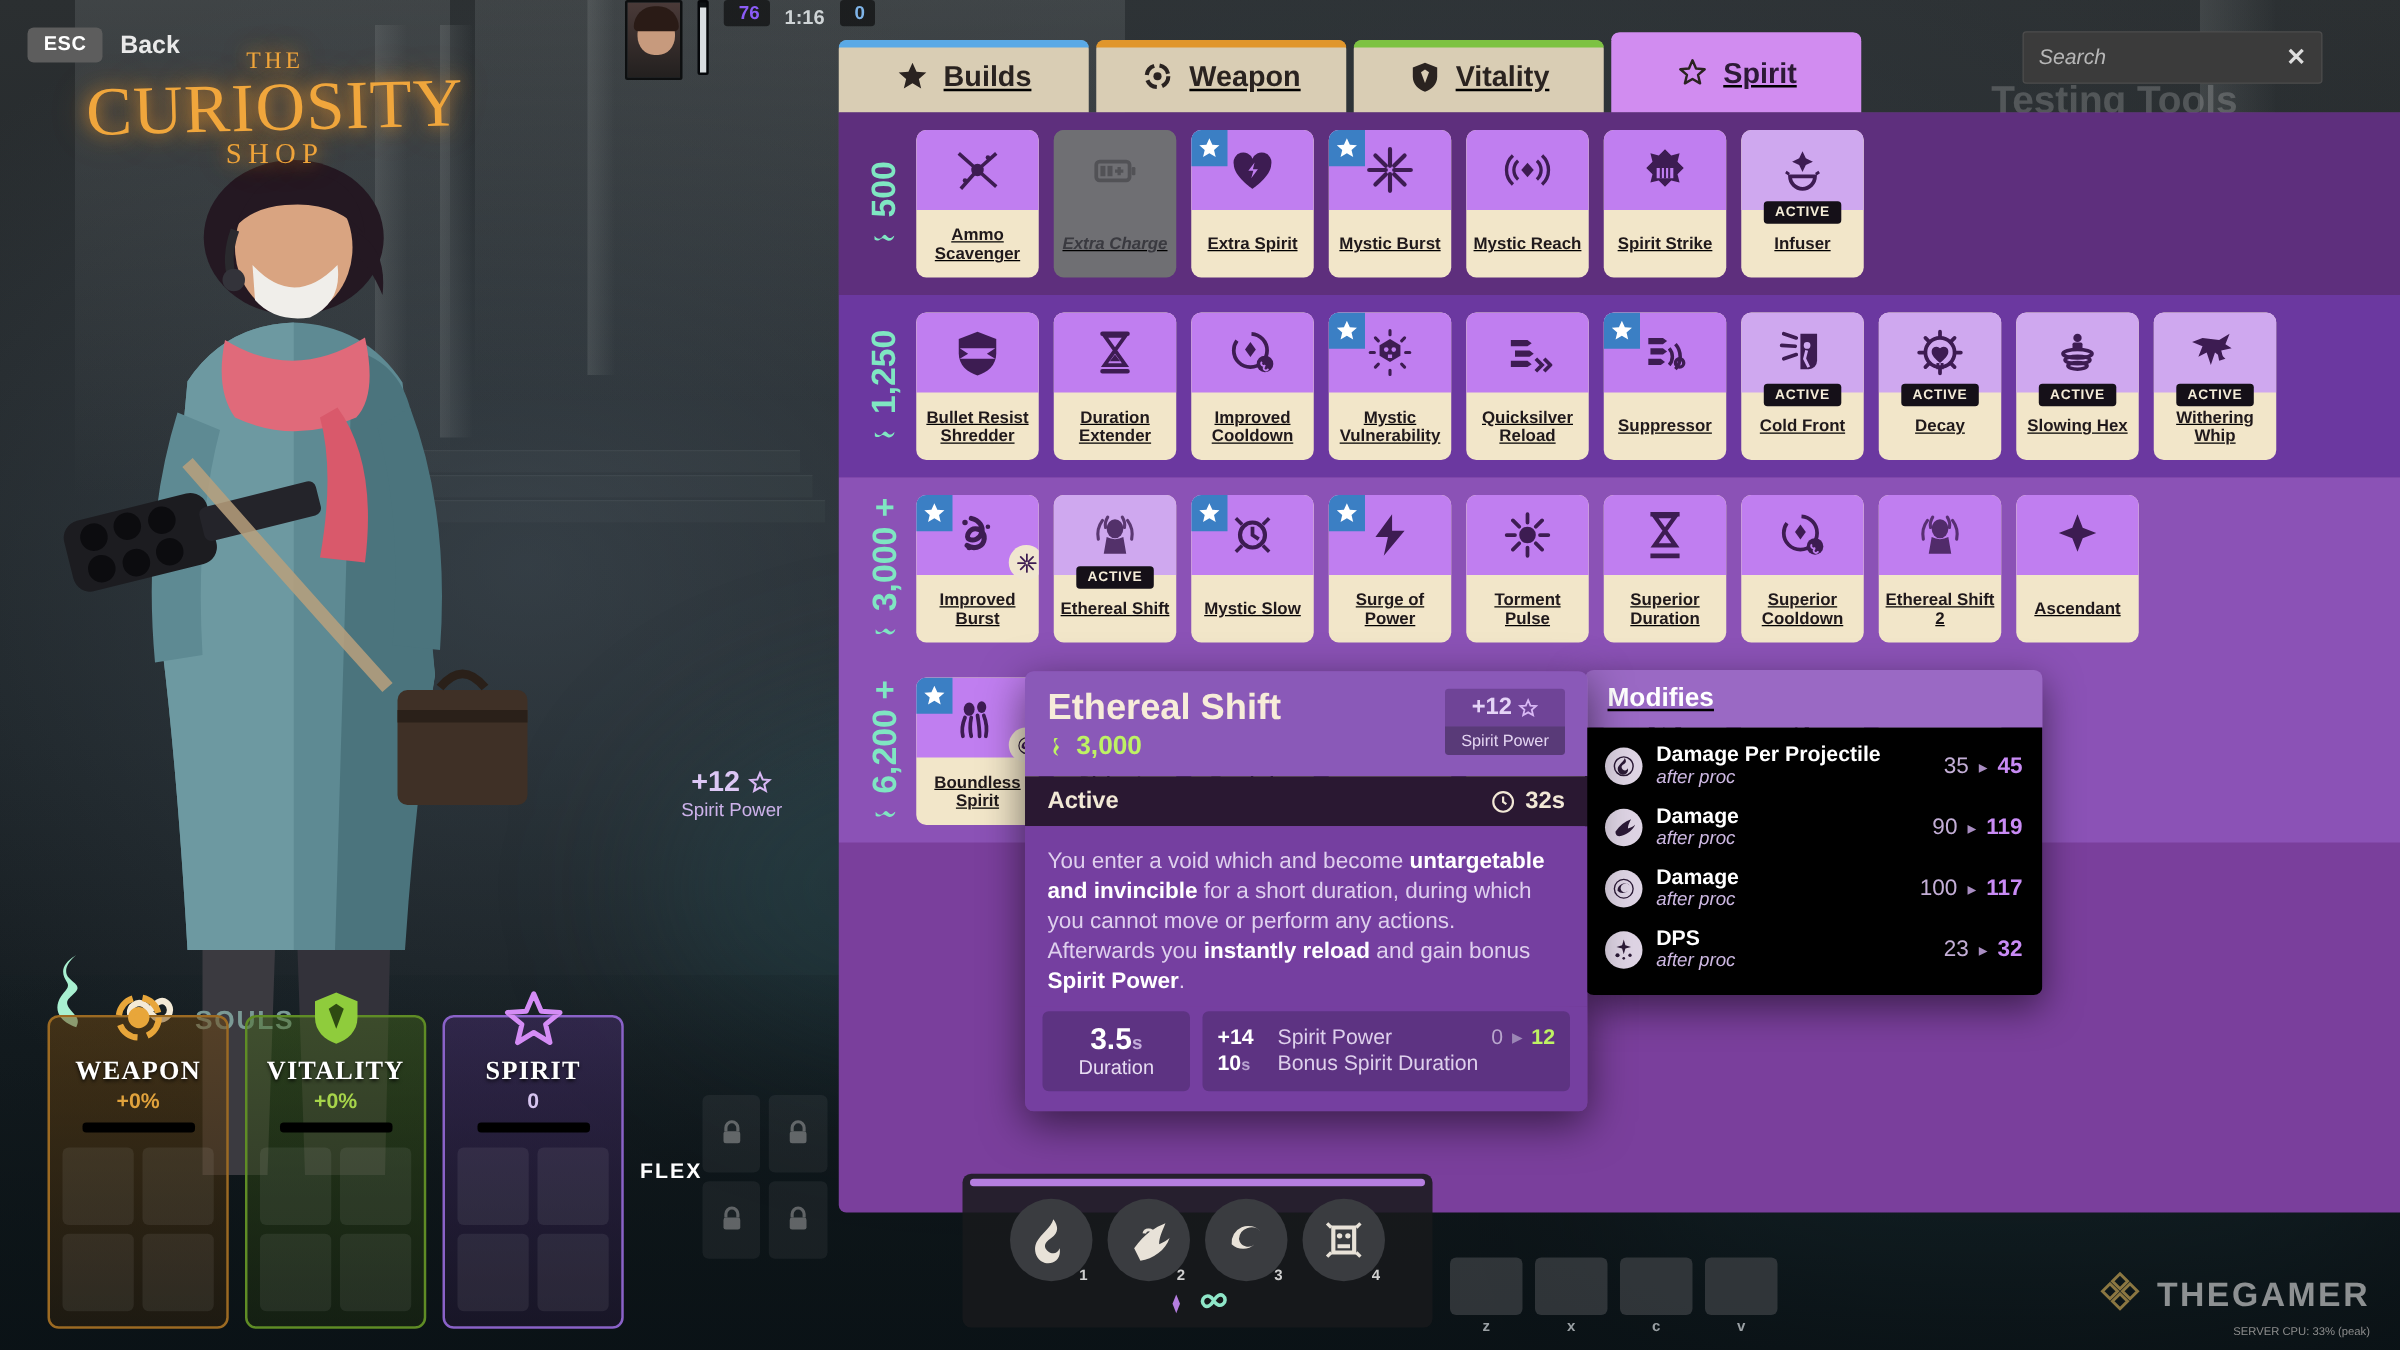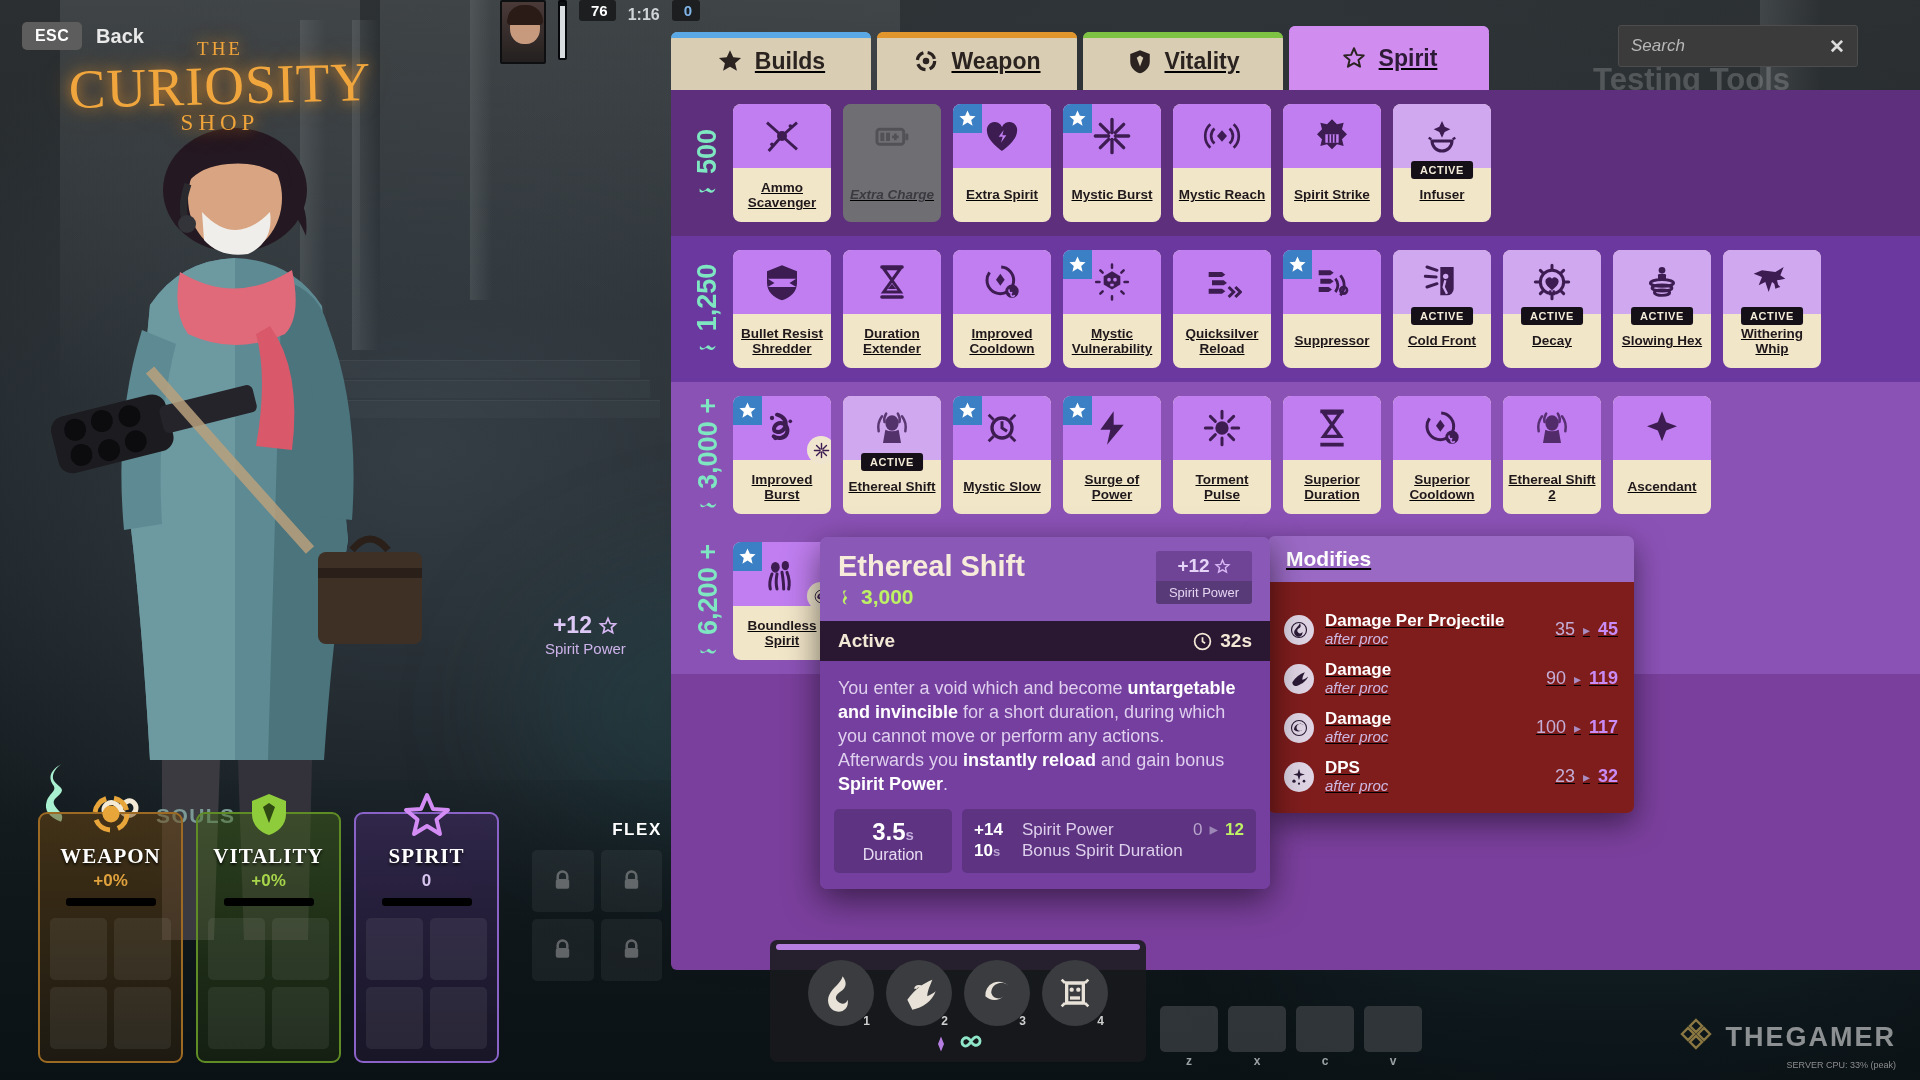--- a/index.html
+++ b/index.html
@@ -46,21 +46,21 @@
   #tophud{position:absolute;left:320px;top:0;width:560px;height:72px;z-index:22;
     display:flex;align-items:flex-start;justify-content:center;gap:12px;}
   .portrait{width:46px;height:64px;background:linear-gradient(180deg,#4a3a38,#23201f);
      border:2px solid #0d0f10;border-radius:2px;overflow:hidden;position:relative;}
   .portrait .face{position:absolute;left:8px;top:8px;width:30px;height:34px;border-radius:50% 50% 45% 45%;
      background:#c79a7d;}
   .portrait .hair{position:absolute;left:5px;top:3px;width:36px;height:20px;border-radius:18px 18px 4px 4px;background:#2a1b16;}
   .hpbar{width:9px;height:60px;background:#0c1013;border:2px solid #05070a;border-radius:2px;position:relative;}
   .hpbar i{position:absolute;left:0;right:0;bottom:0;top:4px;background:#d8dde0;display:block;}
   .soulchip{display:flex;align-items:center;gap:4px;background:rgba(0,0,0,.55);padding:2px 8px;border-radius:3px;
-     color:#ffffff;font-weight:bold;font-size:15px;}
+     color:#8b5cf6;font-weight:bold;font-size:15px;}
   .timer{color:#cfd4d6;font-size:16px;font-weight:bold;padding-top:6px;}
   .soulchip.blue{color:#7fb4e8;}
 
   
   #testtools{position:absolute;right:130px;top:62px;text-align:center;z-index:5;color:rgba(225,225,225,.22);}
   #testtools .t1{font-size:31px;font-weight:bold;}
   #testtools .t2{font-size:18px;margin-top:5px;}
 
   
   #searchbox{position:absolute;right:62px;top:25px;width:240px;height:42px;z-index:40;
@@ -154,21 +154,21 @@
   .effrow .amt i{font-style:normal;color:#b9a3d0;font-size:13px;}
   .effrow .lbl{flex:1;}
   .effrow .from{color:#b9a6cd;}
   .effrow .arw{color:#9b86b5;margin:0 7px;}
   .effrow .to{color:#bef264;font-weight:bold;}
 
   
   #modifies{position:absolute;left:1268px;top:536px;width:366px;z-index:55;
     border-radius:7px;overflow:hidden;box-shadow:0 10px 30px rgba(0,0,0,.5);text-decoration:underline;}
   #mod-head{background:#9a69c4;color:#fff;font-size:21px;font-weight:bold;padding:11px 18px;}
-  #mod-body{background:#7f1d1d;padding:23px 14px 12px;}
+  #mod-body{background:#000000;padding:6px 14px 12px;}
   .modrow{display:flex;align-items:center;padding:7px 2px;}
   .modicon{width:30px;height:30px;border-radius:50%;background:#ded4e4;flex:0 0 auto;
     display:flex;align-items:center;justify-content:center;margin-right:11px;}
   .modicon svg{width:20px;height:20px;}
   .modtxt{flex:1;}
   .modtxt .n{color:#fff;font-size:17px;font-weight:bold;line-height:1.06;}
   .modtxt .s{color:#cdb8e2;font-size:15px;font-style:italic;}
   .modval{display:flex;align-items:center;gap:8px;font-size:18px;}
   .modval .f{color:#c3aed6;}
   .modval .a{color:#a98dc2;font-size:14px;}
@@ -191,21 +191,21 @@
   .statcol .val{font-size:17px;margin-top:2px;font-weight:bold;}
   .statcol .uline{width:90px;height:8px;background:#000;border-radius:3px;margin:7px 0 12px;}
   .slots{display:grid;grid-template-columns:repeat(2,1fr);gap:7px;width:100%;}
   .slot{height:62px;border-radius:5px;background:rgba(255,255,255,.07);}
   #wcol{border-color:#9c6a22;background:linear-gradient(180deg,rgba(110,70,15,.5),rgba(45,32,14,.55));}
   #wcol .val{color:#e0a23c;}
   #vcol{border-color:#5f8c25;background:linear-gradient(180deg,rgba(70,105,25,.45),rgba(28,42,16,.55));}
   #vcol .val{color:#a6d44a;}
   #scol{border-color:#8a62c8;background:linear-gradient(180deg,rgba(72,45,110,.5),rgba(33,24,50,.6));}
   #scol .val{color:#d6c4ef;}
-  #flexcol{width:150px;padding-top:8px;display:flex;flex-direction:column;align-items:flex-end;}
+  #flexcol{width:150px;padding-top:8px;display:flex;flex-direction:row;align-items:center;}
   #flexcol .ttl{color:#fff;font-size:17px;font-weight:bold;letter-spacing:1.6px;margin-bottom:10px;}
   #flexcol .slots{width:130px;}
   #flexcol .slot{display:flex;align-items:center;justify-content:center;background:rgba(255,255,255,.055);}
   #flexcol .slot svg{width:23px;height:28px;opacity:.45;}
 
   
   #abilitybar{position:absolute;left:770px;bottom:18px;width:376px;z-index:22;
     background:rgba(24,26,28,.86);border-radius:7px;padding:10px 12px 8px;}
   #abilitybar .topline{height:6px;background:#b57ee0;border-radius:3px;margin:-6px -6px 10px;}
   #abilitybar .slots{display:flex;gap:12px;justify-content:center;}

